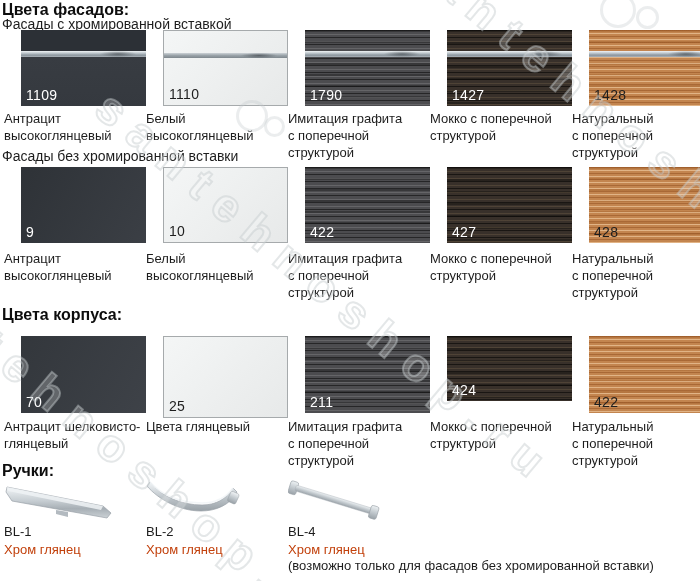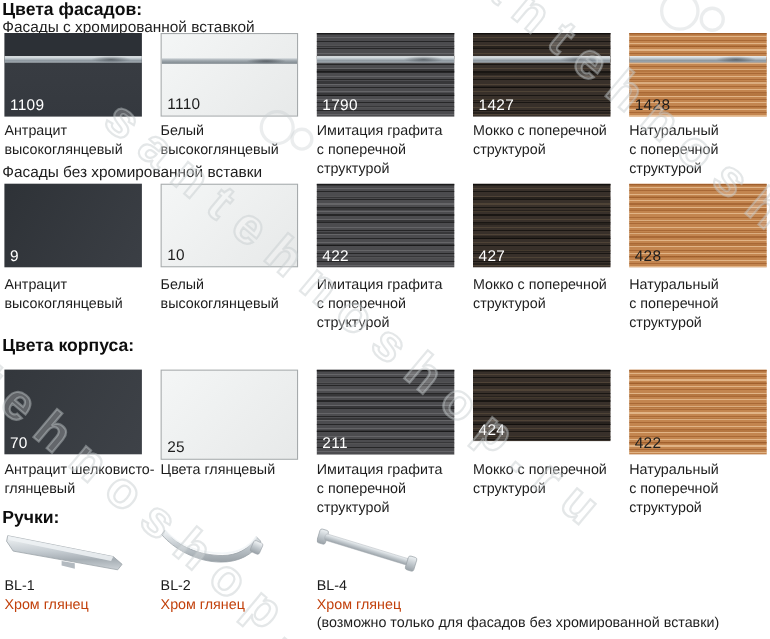--- a/index.html
+++ b/index.html
@@ -4,21 +4,21 @@
 <style>
   html,body{margin:0;padding:0;background:#fff;}
   #page{
     position:relative;width:700px;height:581px;background:#ffffff;
     font-family:"Liberation Sans", sans-serif;color:#1d1d1d;overflow:hidden;
   }
   .hdr{position:absolute;font-size:16px;font-weight:700;color:#0d0d0d;white-space:nowrap;}
   .sub{position:absolute;font-size:14px;color:#1d1d1d;white-space:nowrap;text-align:center;}
   .col1{left:4px}.col2{left:146px}.col3{left:288px}.col4{left:430px}.col5{left:572px}
   .swatch{
-    position:absolute;width:125px;height:76px;overflow:hidden;box-sizing:border-box;
+    position:absolute;width:125px;height:76px;overflow:hidden;box-sizing:border-box;margin-left:17px;
   }
   .swatch .code{
     position:absolute;left:5px;bottom:3px;font-size:14px;letter-spacing:.3px;
   }
   .code.light{color:#ffffff}
   .code.dark{color:#1e1e1e}
   .anthracite{background:linear-gradient(to bottom,#2c3036 0 21px,#383c42 27px,#35393f 100%);}
   .anthracite-plain{background:linear-gradient(120deg,#2e3237,#3b3f45);}
   .anthracite-silk{background:linear-gradient(120deg,#33373c,#3e4248);}
   .white-gloss{background:linear-gradient(135deg,#f4f6f6,#e7e9e9);border:1px solid #a6aaac;}

